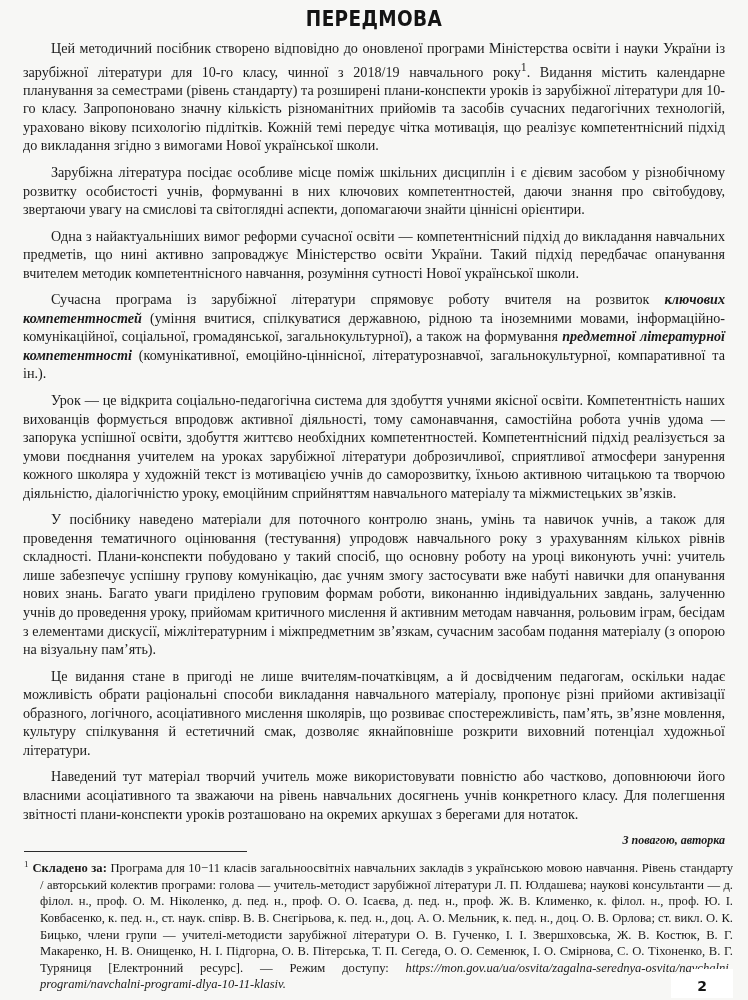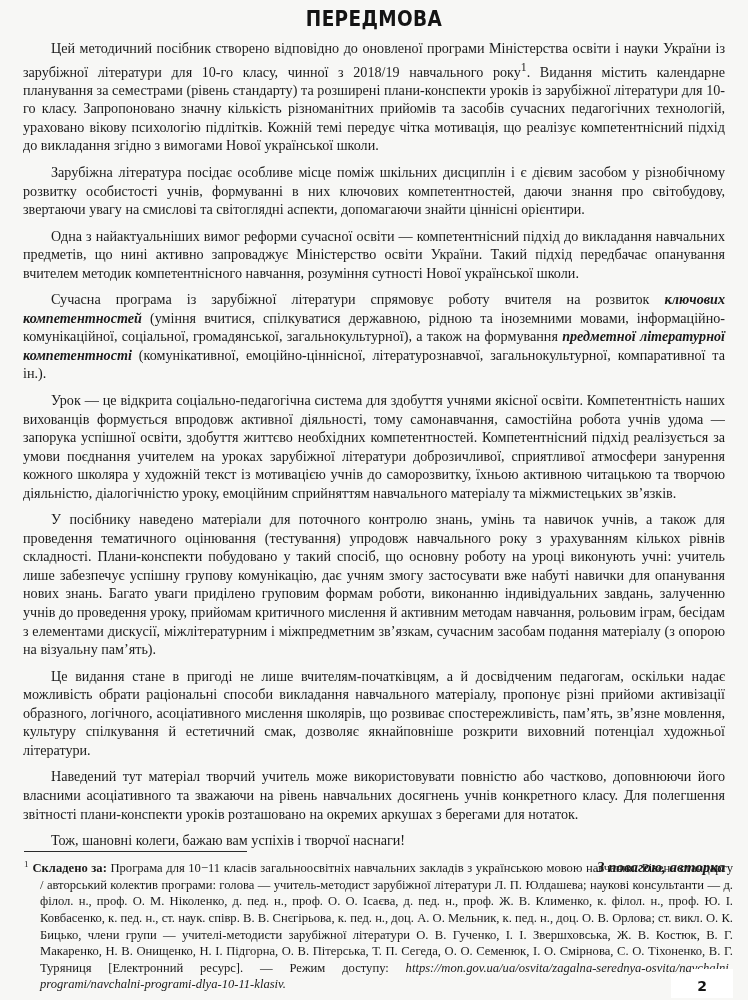--- a/index.html
+++ b/index.html
@@ -41,21 +41,21 @@
     -webkit-hyphens: auto;
   }
   .body-text p {
     margin: 8px;
     text-indent: 28px;
   }
   .sig {
     text-align: right;
     font-style: italic;
     font-weight: bold;
-    font-size: 15px;
+    font-size: 12px;
     line-height: 18.55px;
     margin: 2px 0 0 0;
     text-indent: 0;
   }
   em.bi {
     font-style: italic;
     font-weight: bold;
   }
   em.it {
     font-style: italic;
@@ -133,21 +133,20 @@
     <p><span>Сучасна програма із зарубіжної літератури спрямовує роботу вчителя на розвиток </span><em class="bi">ключових компетентностей</em><span> (уміння вчитися, спілкуватися державною, рідною та іноземними мовами, інформаційно-комунікаційної, соціальної, громадянської, загальнокультурної), а також на формування </span><em class="bi">предметної літературної компетентності</em><span> (комунікативної, емоційно-ціннісної, літературознавчої, загальнокультурної, компаративної та ін.).</span></p>
 
     <p>Урок — це відкрита соціально-педагогічна система для здобуття учнями якісної освіти. Компетентність наших вихованців формується впродовж активної діяльності, тому самонавчання, самостійна робота учнів удома — запорука успішної освіти, здобуття життєво необхідних компетентностей. Компетентнісний підхід реалізується за умови поєднання учителем на уроках зарубіжної літератури доброзичливої, сприятливої атмосфери занурення кожного школяра у художній текст із мотивацією учнів до саморозвитку, їхньою активною читацькою та творчою діяльністю, діалогічністю уроку, емоційним сприйняттям навчального матеріалу та міжмистецьких зв’язків.</p>
 
     <p>У посібнику наведено матеріали для поточного контролю знань, умінь та навичок учнів, а також для проведення тематичного оцінювання (тестування) упродовж навчального року з урахуванням кількох рівнів складності. Плани-конспекти побудовано у такий спосіб, що основну роботу на уроці виконують учні: учитель лише забезпечує успішну групову комунікацію, дає учням змогу застосувати вже набуті навички для опанування нових знань. Багато уваги приділено груповим формам роботи, виконанню індивідуальних завдань, залученню учнів до проведення уроку, прийомам критичного мислення й активним методам навчання, рольовим іграм, бесідам з елементами дискусії, міжлітературним і міжпредметним зв’язкам, сучасним засобам подання матеріалу (з опорою на візуальну пам’ять).</p>
 
     <p>Це видання стане в пригоді не лише вчителям-початківцям, а й досвідченим педагогам, оскільки надає можливість обрати раціональні способи викладання навчального матеріалу, пропонує різні прийоми активізації образного, логічного, асоціативного мислення школярів, що розвиває спостережливість, пам’ять, зв’язне мовлення, культуру спілкування й естетичний смак, дозволяє якнайповніше розкрити виховний потенціал художньої літератури.</p>
 
     <p>Наведений тут матеріал творчий учитель може використовувати повністю або частково, доповнюючи його власними асоціативного та зважаючи на рівень навчальних досягнень учнів конкретного класу. Для полегшення звітності плани-конспекти уроків розташовано на окремих аркушах з берегами для нотаток.</p>
 
-    <p>Тож, шановні колеги, бажаю вам успіхів і творчої наснаги!</p>
 
     <p class="sig">З повагою, авторка</p>
 
   </div>
 
   <div class="footnote-zone">
     <div class="fn-rule"></div>
     <p class="footnote"><span class="fn-marker">1</span><span class="fn-lead">Складено за:</span><span> Програма для 10−11 класів загальноосвітніх навчальних закладів з українською мовою навчання. Рівень стандарту / авторський колектив програми: голова — учитель-методист зарубіжної літератури Л. П. Юлдашева; наукові консультанти — д. філол. н., проф. О. М. Ніколенко, д. пед. н., проф. О. О. Ісаєва, д. пед. н., проф. Ж. В. Клименко, к. філол. н., проф. Ю. І. Ковбасенко, к. пед. н., ст. наук. співр. В. В. Снєгірьова, к. пед. н., доц. А. О. Мельник, к. пед. н., доц. О. В. Орлова; ст. викл. О. К. Бицько, члени групи — учителі-методисти зарубіжної літератури О. В. Гученко, І. І. Звершховська, Ж. В. Костюк, В. Г. Макаренко, Н. В. Онищенко, Н. І. Підгорна, О. В. Пітерська, Т. П. Сегеда, О. О. Семенюк, І. О. Смірнова, С. О. Тіхоненко, В. Г. Туряниця [Електронний ресурс]. — Режим доступу: </span><em class="it">https://mon.gov.ua/ua/osvita/zagalna-serednya-osvita/navchalni-programi/navchalni-programi-dlya-10-11-klasiv.</em></p>
   </div>
 

